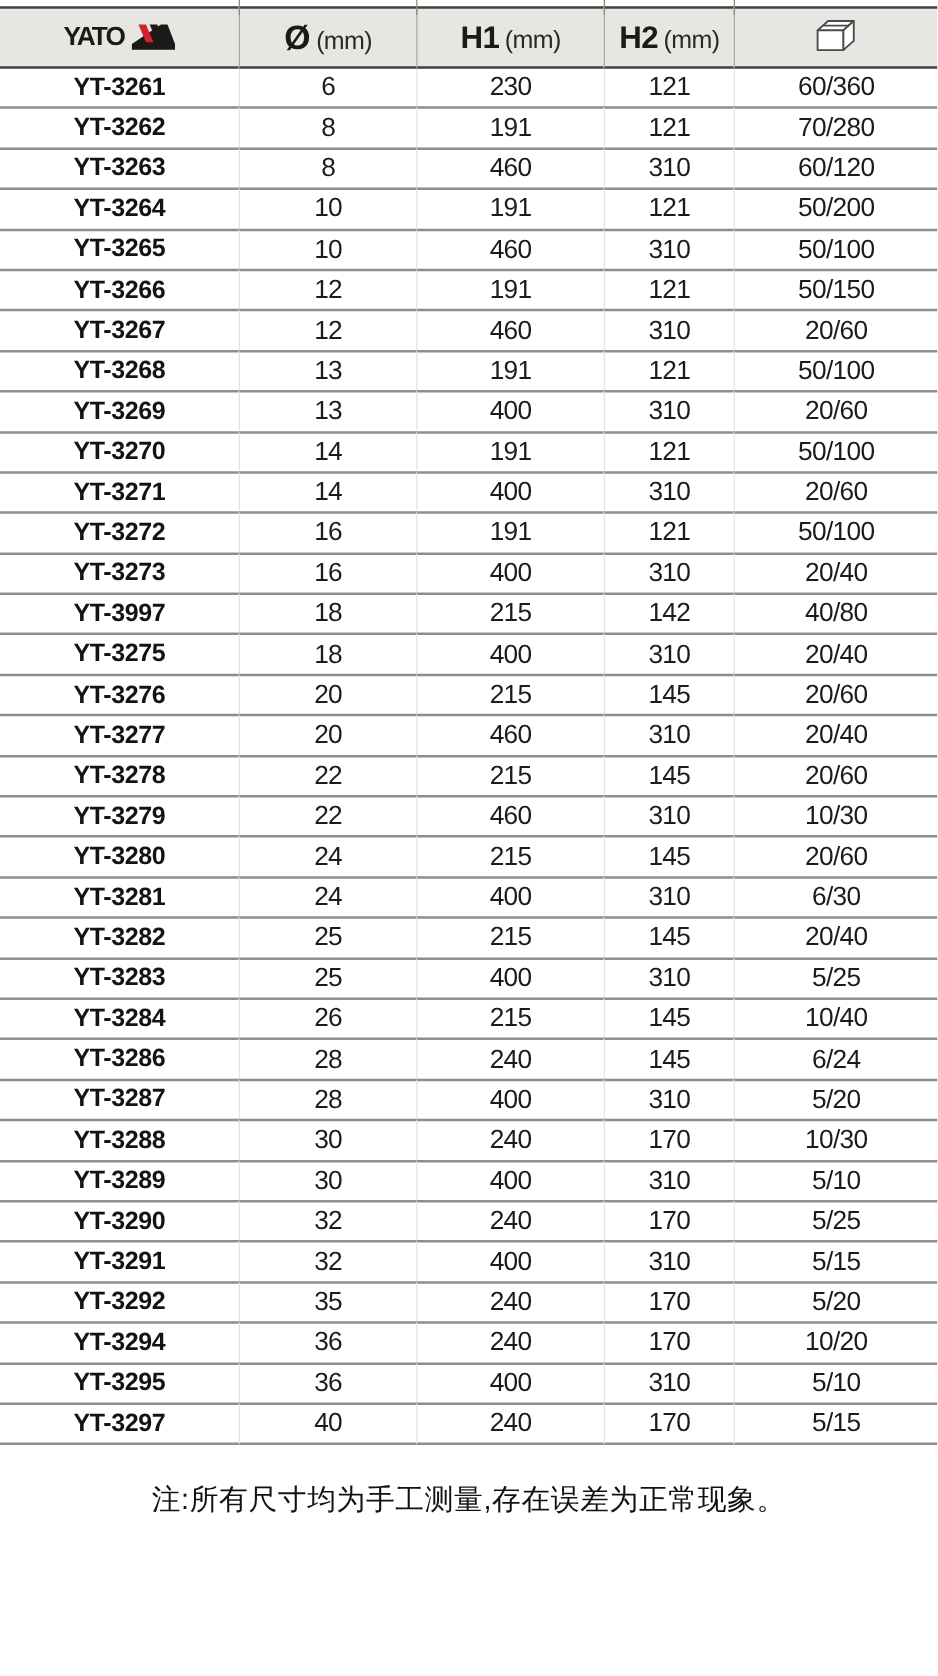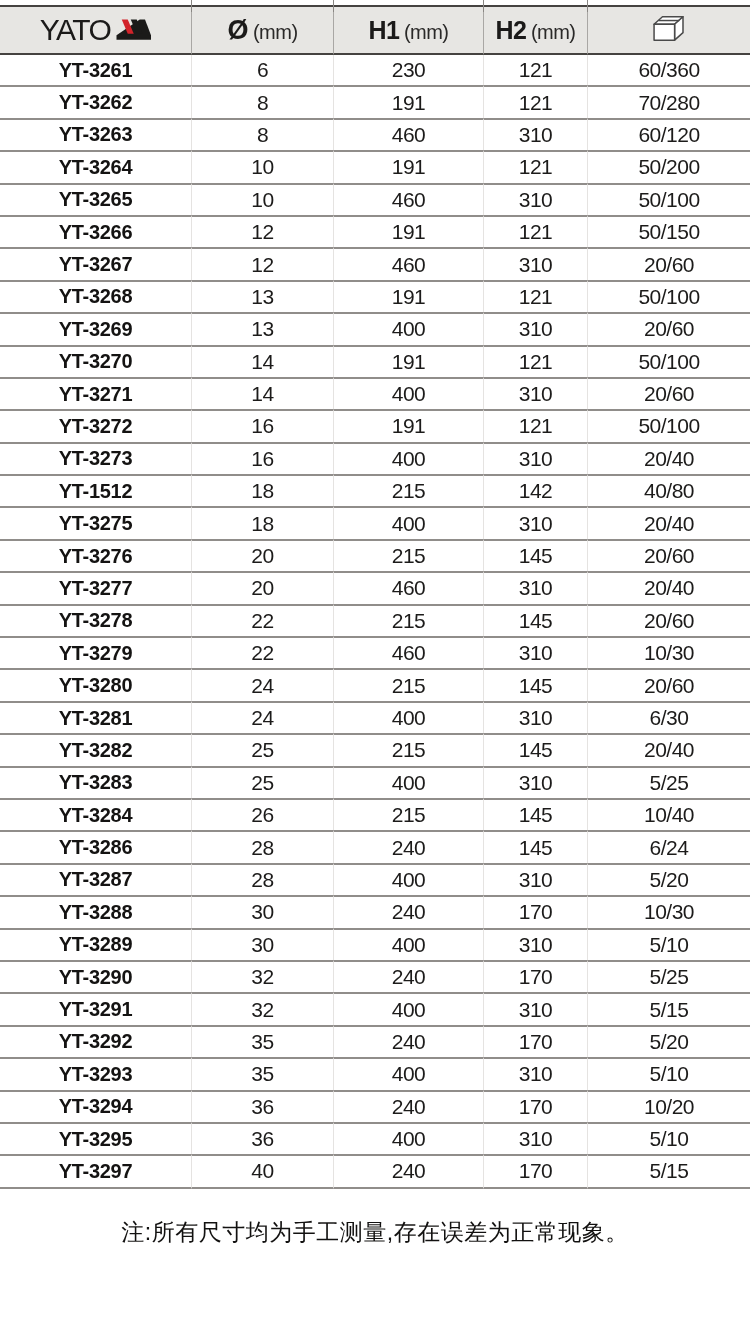--- a/index.html
+++ b/index.html
@@ -38,22 +38,22 @@
     left: -1px; top: -7px;
     width: 1px; height: 12px;
     background: #8a8784;
   }
   th .sym  { font-weight: bold; font-size: 25px; color: #1b1a19; letter-spacing: -0.5px; }
   th .sym-o{ font-weight: bold; font-size: 27px; color: #1b1a19; }
   th .unit { font-size: 20px; color: #2a2928; letter-spacing: -0.5px; }
 
   .logo { display: inline-flex; align-items: center; gap: 5px; }
   .logo-text {
-    font-weight: 400;
-    font-size: 30px;
+    font-weight: 700;
+    font-size: 21px;
     letter-spacing: -1.5px;
     color: #1b1a19;
   }
   .logo-mark { display: inline-block; }
 
   
   td {
     border-top: 2px solid #908d8a;
     height: 30.4px;
     text-align: center;
@@ -236,21 +236,21 @@
           <td class="num">50/100</td>
         </tr>
         <tr>
           <td class="code">YT-3273</td>
           <td class="num">16</td>
           <td class="num">400</td>
           <td class="num">310</td>
           <td class="num">20/40</td>
         </tr>
         <tr>
-          <td class="code">YT-1512</td>
+          <td class="code">YT-3997</td>
           <td class="num">18</td>
           <td class="num">215</td>
           <td class="num">142</td>
           <td class="num">40/80</td>
         </tr>
         <tr>
           <td class="code">YT-3275</td>
           <td class="num">18</td>
           <td class="num">400</td>
           <td class="num">310</td>
@@ -362,27 +362,20 @@
           <td class="num">5/15</td>
         </tr>
         <tr>
           <td class="code">YT-3292</td>
           <td class="num">35</td>
           <td class="num">240</td>
           <td class="num">170</td>
           <td class="num">5/20</td>
         </tr>
         <tr>
-          <td class="code">YT-3293</td>
-          <td class="num">35</td>
-          <td class="num">400</td>
-          <td class="num">310</td>
-          <td class="num">5/10</td>
-        </tr>
-        <tr>
           <td class="code">YT-3294</td>
           <td class="num">36</td>
           <td class="num">240</td>
           <td class="num">170</td>
           <td class="num">10/20</td>
         </tr>
         <tr>
           <td class="code">YT-3295</td>
           <td class="num">36</td>
           <td class="num">400</td>

